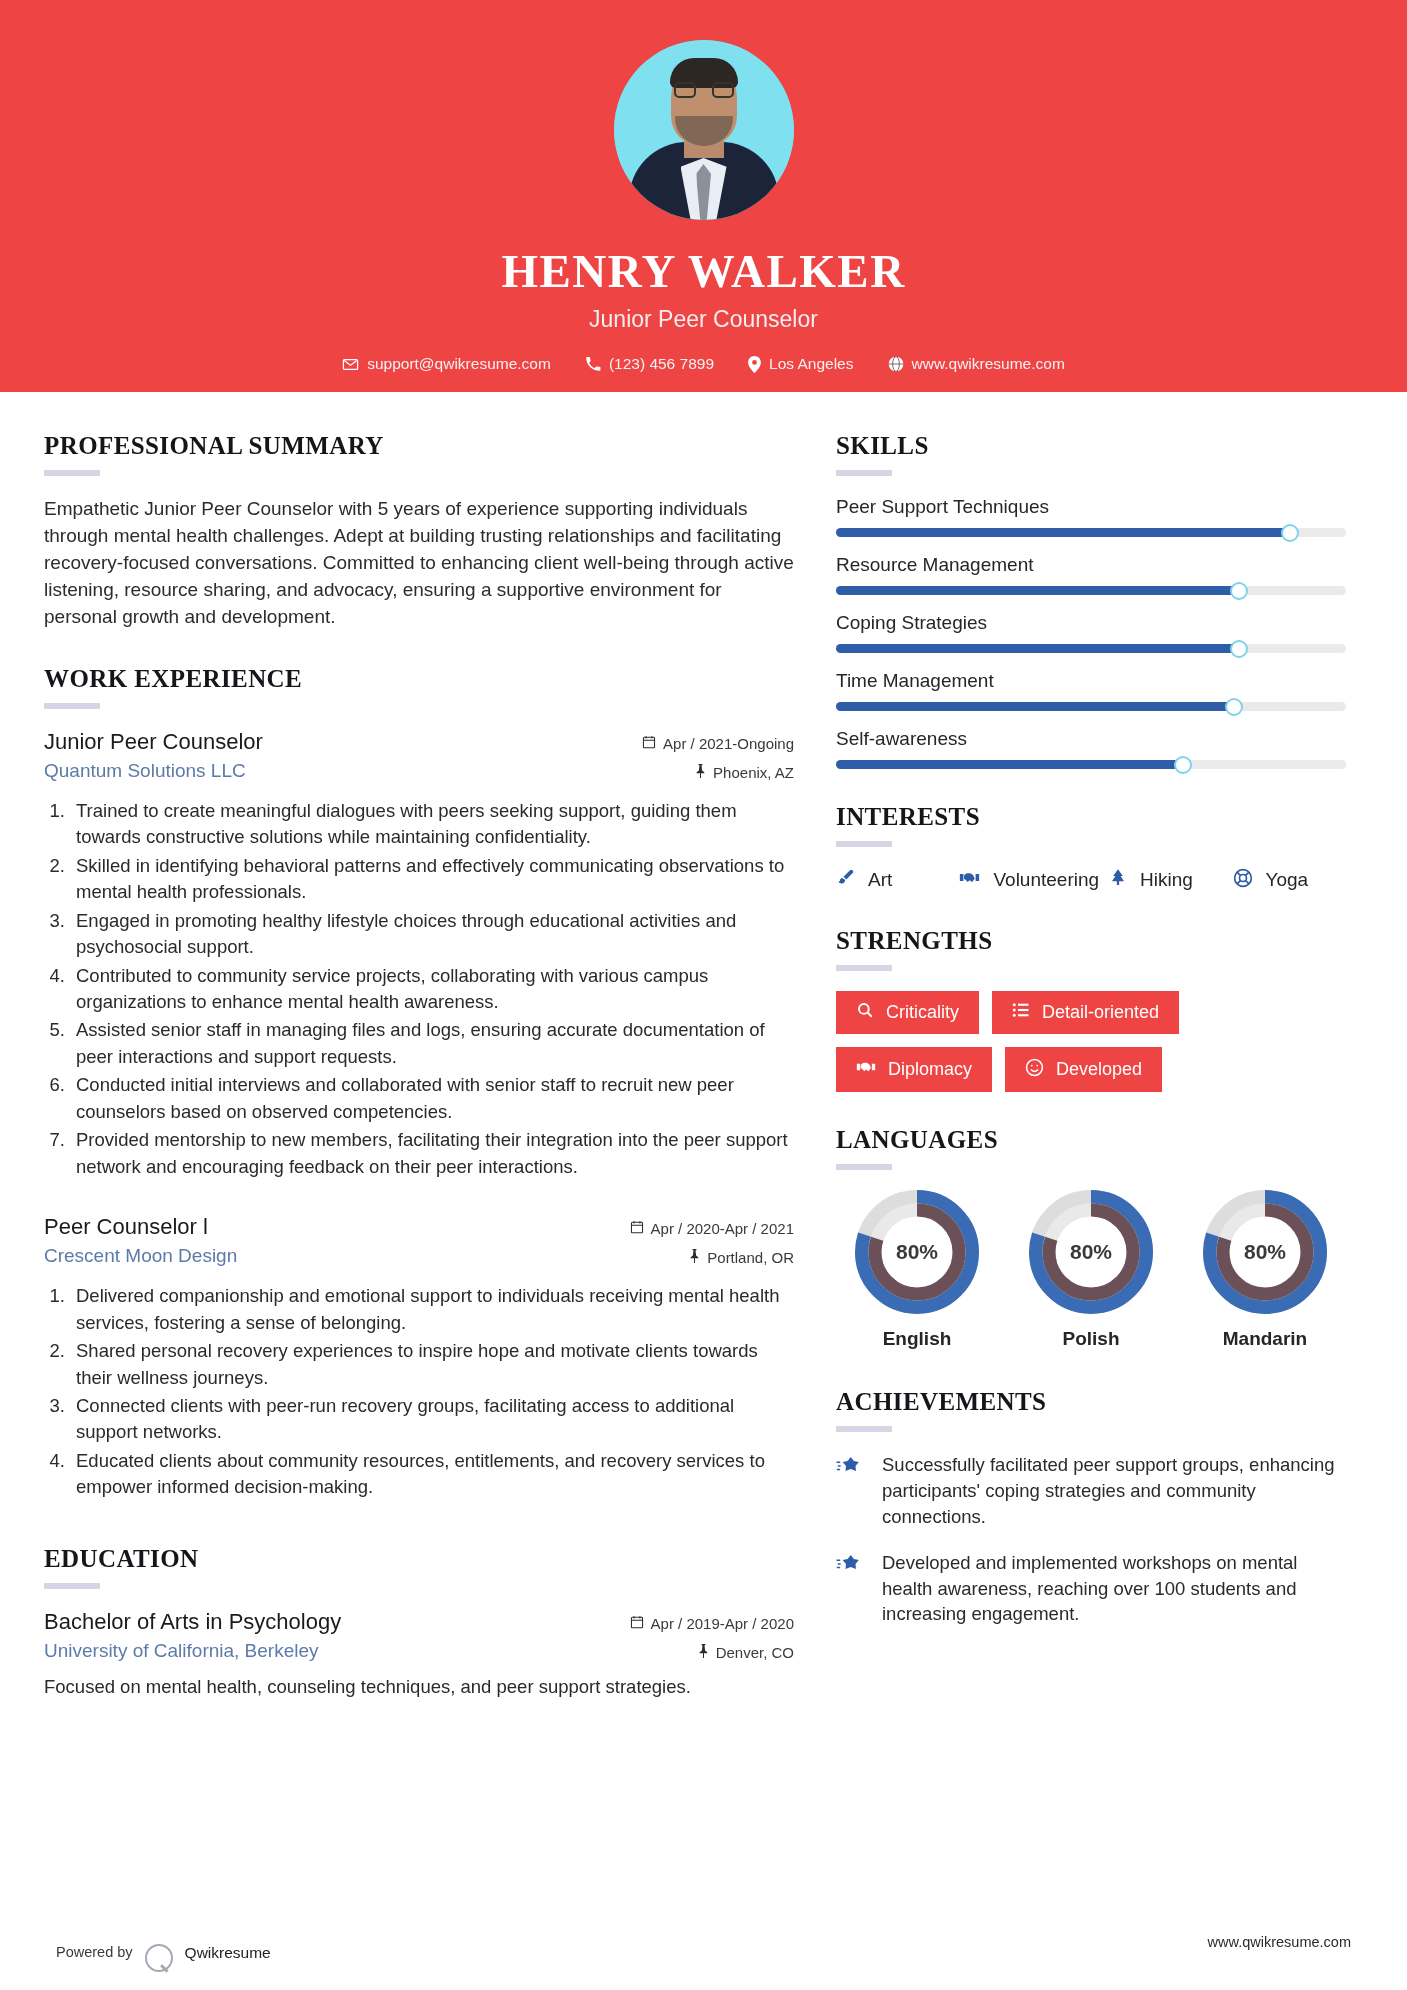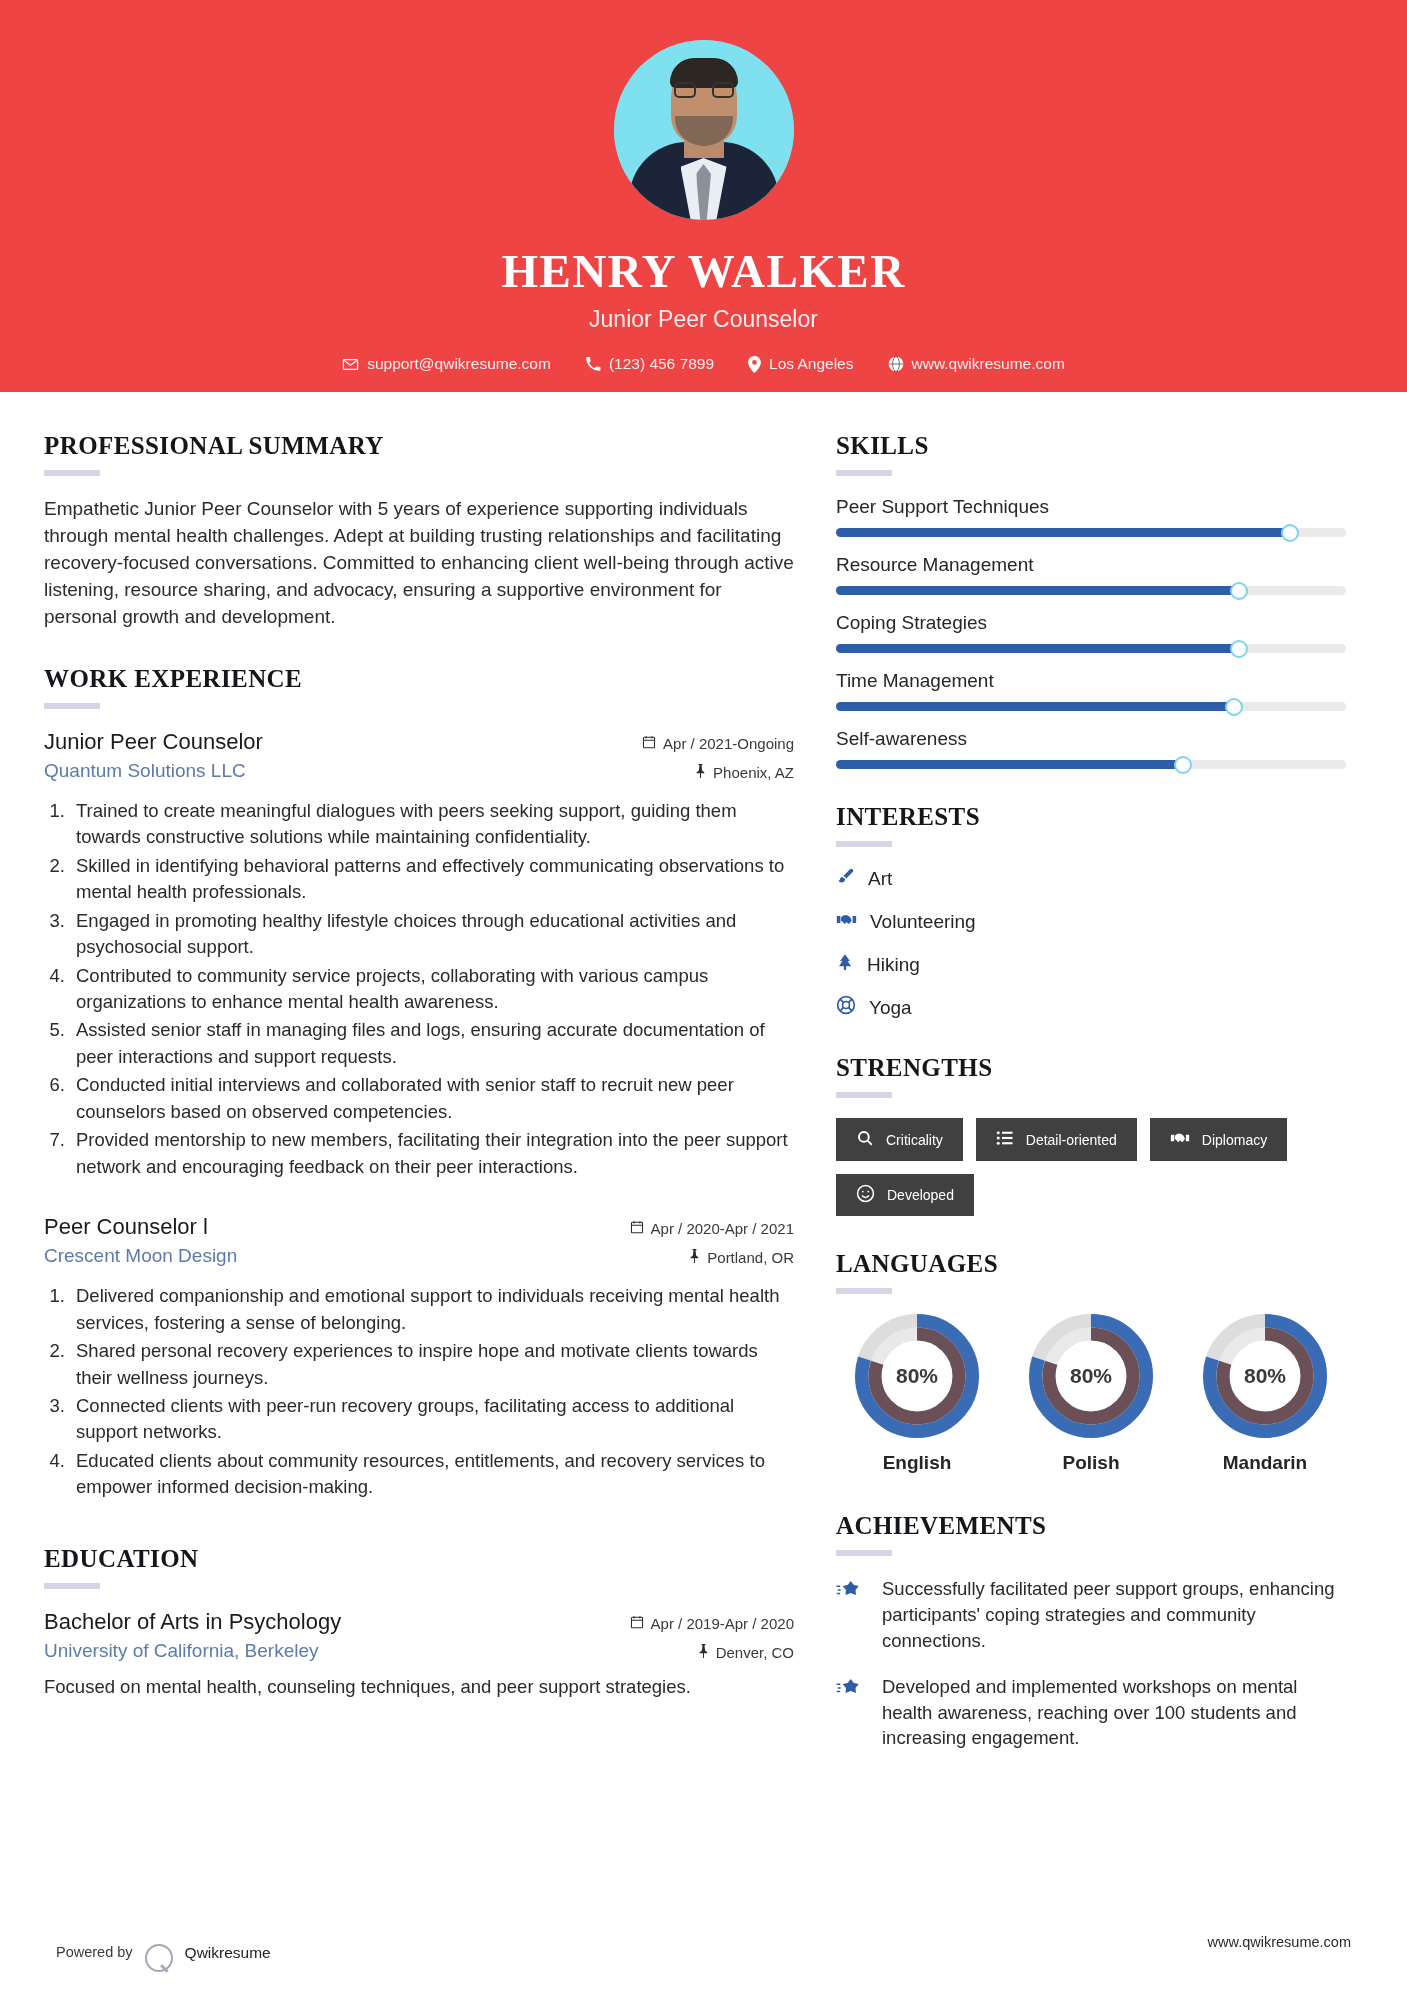--- a/index.html
+++ b/index.html
@@ -190,32 +190,32 @@
     margin-left: -9px;
     transform: translateY(-50%);
     background: #ffffff;
     border: 2.5px solid #7fd3e8;
     border-radius: 50%;
   }
 
   
   .interest-grid {
     display: grid;
-    grid-template-columns: 1fr;
+    grid-template-columns: 1fr 1fr 1fr 1fr;
     row-gap: 18px;
     column-gap: 10px;
   }
   .interest-item { display: flex; align-items: center; gap: 13px; font-size: 19px; color: #26262a; }
 
   
   .strength-wrap { display: flex; flex-wrap: wrap; gap: 13px; }
   .strength-badge {
-    background: #404040;
+    background: #ef4444;
     color: #fff;
-    font-size: 14px;
+    font-size: 18px;
     padding: 10px 20px;
     display: flex;
     align-items: center;
     gap: 12px;
   }
 
   
   .lang-wrap { display: flex; justify-content: space-between; padding: 0 6px; }
   .lang-item { text-align: center; width: 150px; }
   .donut { position: relative; width: 124px; height: 124px; margin: 0 auto; }

